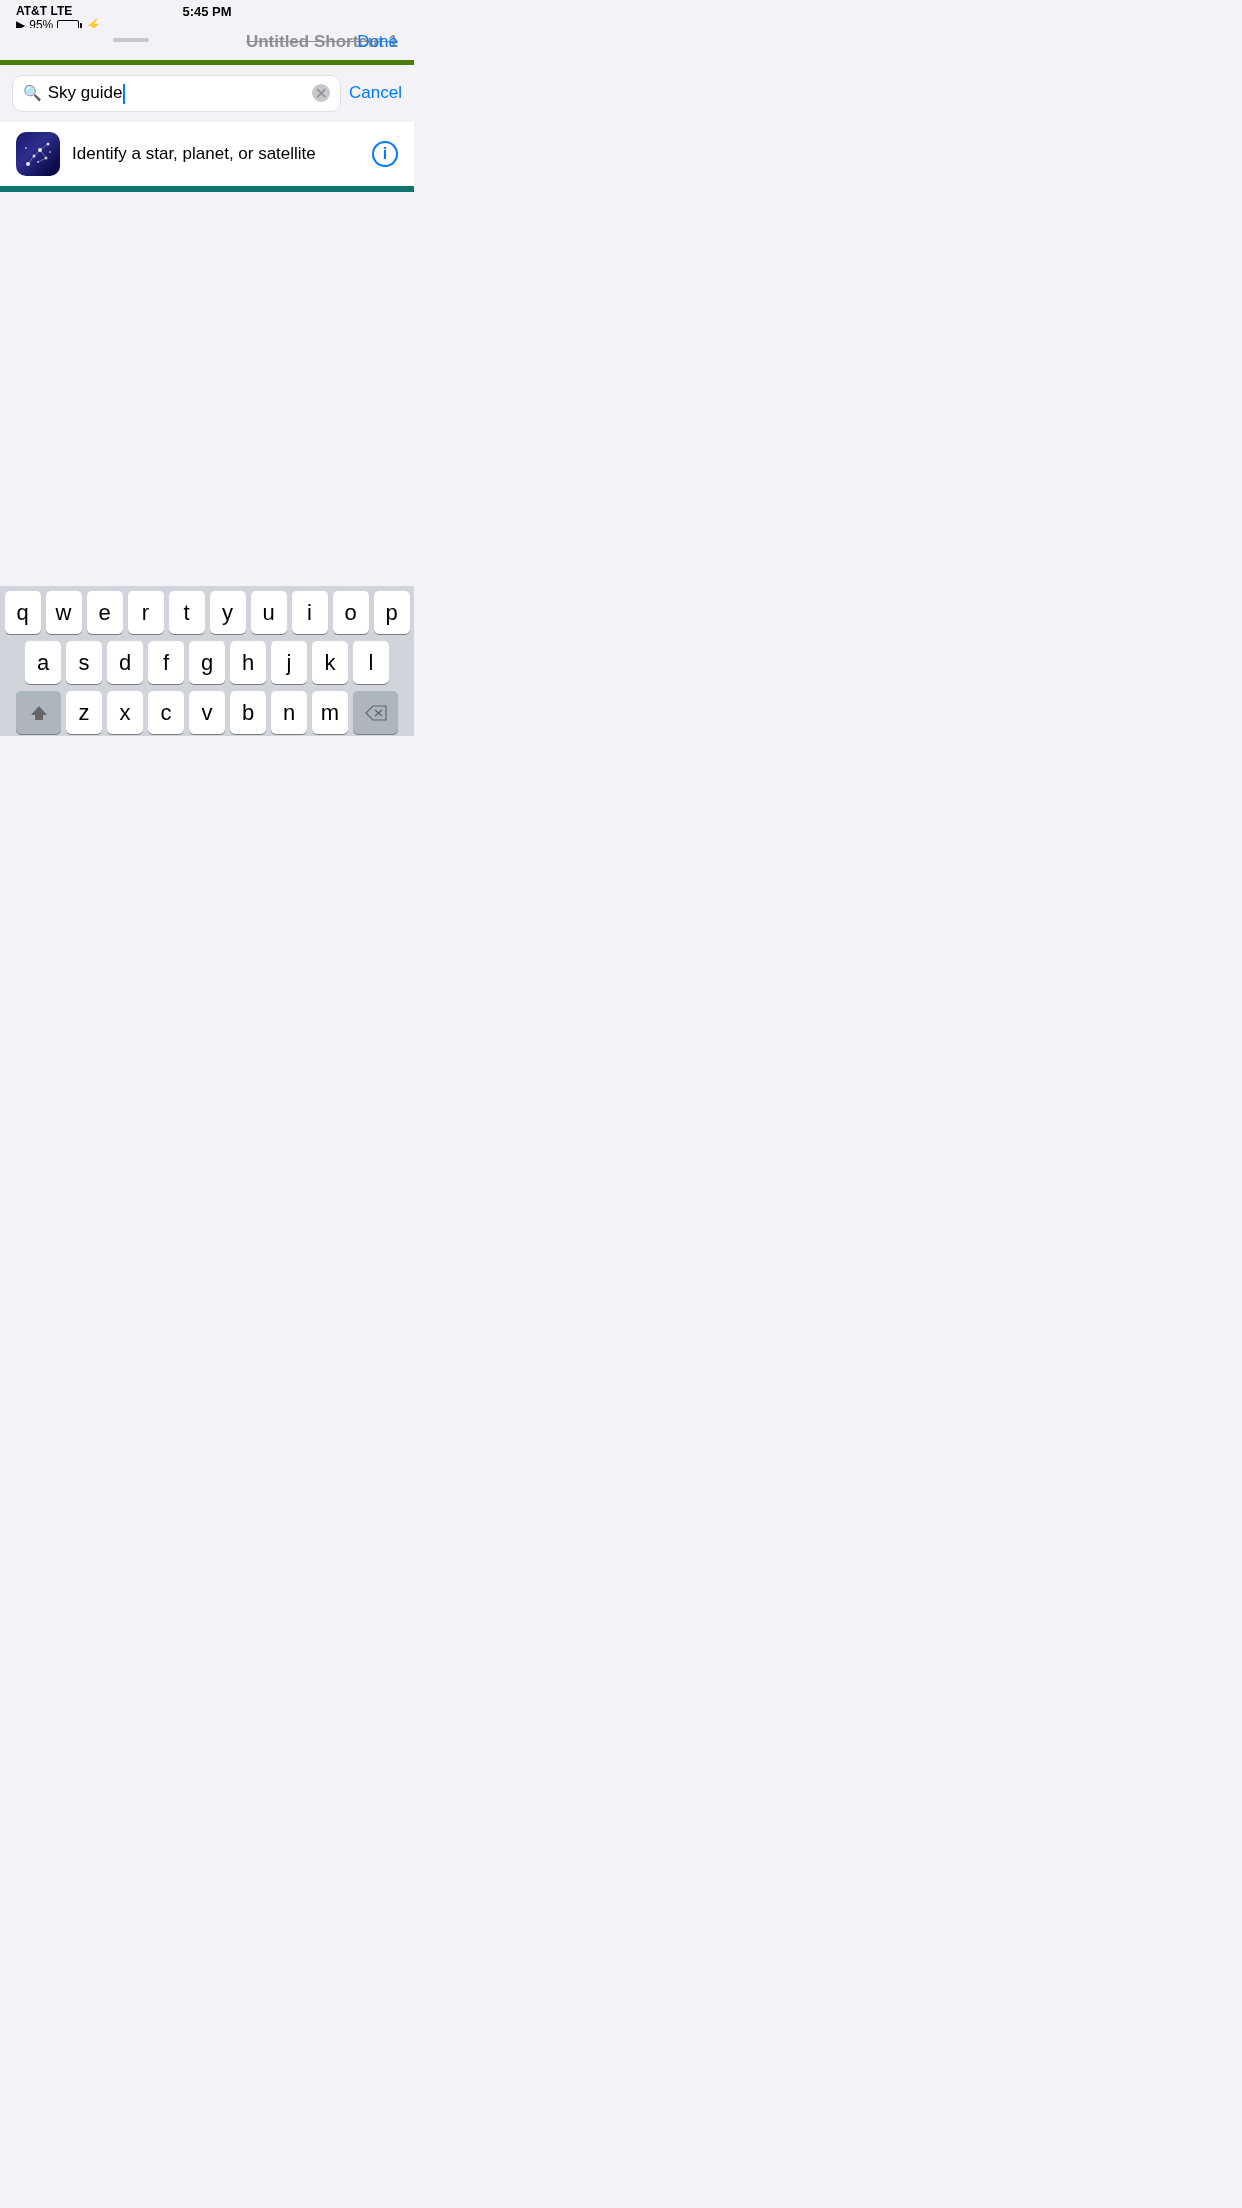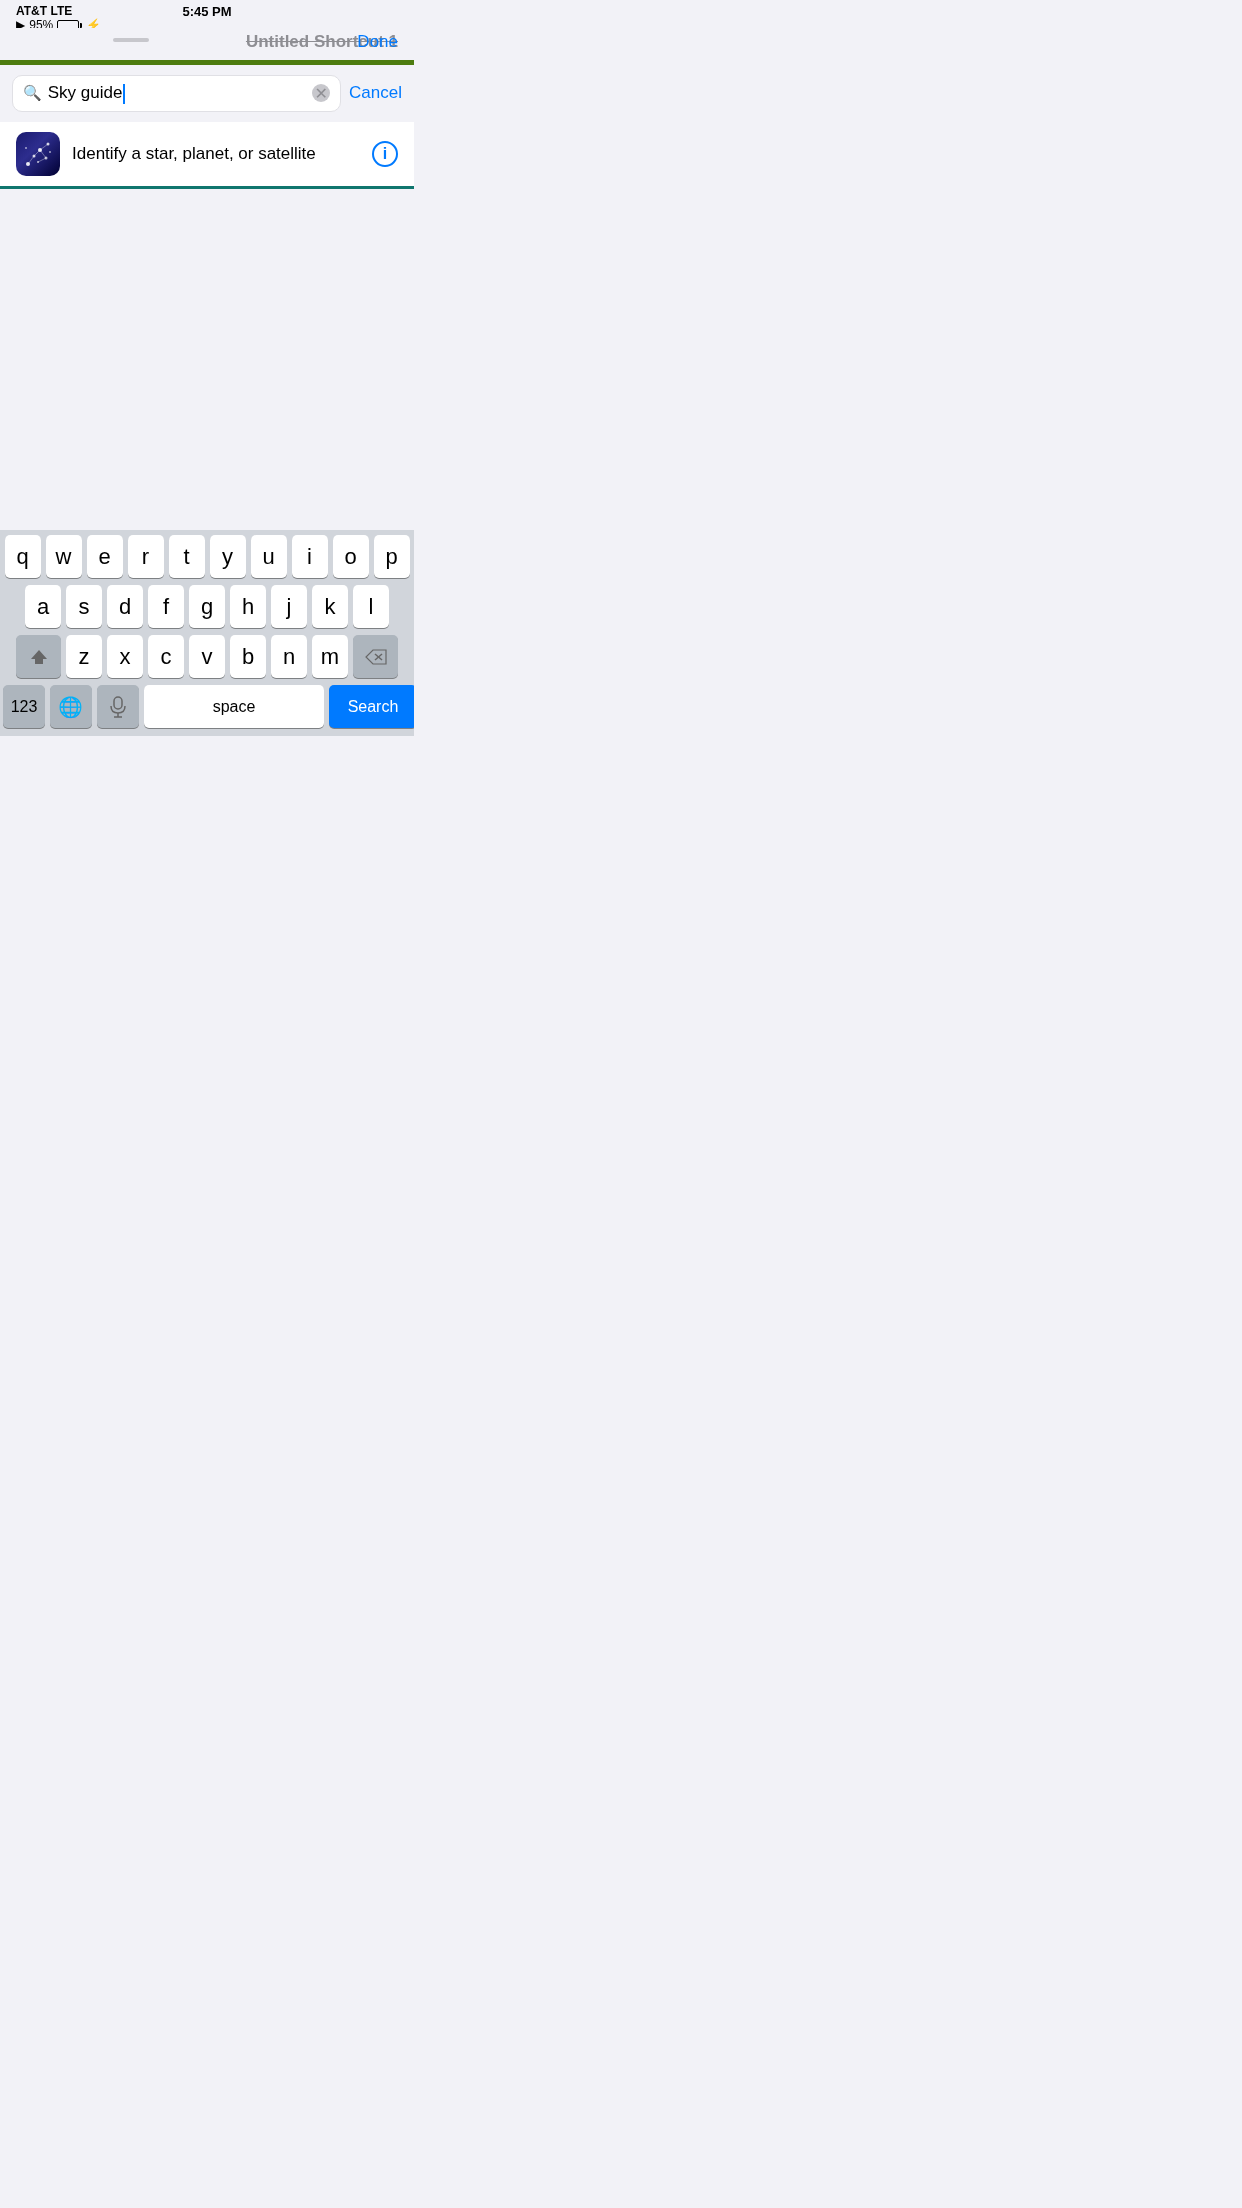--- a/index.html
+++ b/index.html
@@ -176,21 +176,21 @@
       font-size: 22px;
       font-weight: 700;
       color: #000;
     }
 
     .suggestion-item {
       display: flex;
       align-items: center;
       padding: 10px 16px;
       background: #fff;
-      border-bottom: 3px solid #0f766e;
+      border-bottom: 6px solid #0f766e;
       cursor: pointer;
     }
 
     .suggestion-icon {
       width: 44px;
       height: 44px;
       border-radius: 10px;
       overflow: hidden;
       margin-right: 12px;
       flex-shrink: 0;
@@ -490,27 +490,13 @@
       </div>
     <div class="key special delete-key">
       <svg width="22" height="16" viewBox="0 0 22 16">
         <path d="M8,1 L21,1 L21,15 L8,15 L1,8 Z" fill="none" stroke="#666" stroke-width="1.2"></path>
         <line x1="10" y1="5" x2="17" y2="11" stroke="#666" stroke-width="1.5"></line>
         <line x1="17" y1="5" x2="10" y2="11" stroke="#666" stroke-width="1.5"></line>
       </svg>
     </div>
   </div>
 
-  <div class="bottom-row">
-    <div class="key special num-key">123</div>
-    <div class="key special emoji-key">🌐</div>
-    <div class="key special mic-key">
-      <svg width="18" height="22" viewBox="0 0 18 22">
-        <rect x="5" y="1" width="8" height="12" rx="4" fill="none" stroke="#666" stroke-width="1.5"></rect>
-        <path d="M2,10 Q2,17 9,17 Q16,17 16,10" fill="none" stroke="#666" stroke-width="1.5"></path>
-        <line x1="9" y1="17" x2="9" y2="21" stroke="#666" stroke-width="1.5"></line>
-        <line x1="5" y1="21" x2="13" y2="21" stroke="#666" stroke-width="1.5"></line>
-      </svg>
-    </div>
-    <div class="key space-key" style="font-size:16px;">space</div>
-    <div class="key search-key">Search</div>
-  </div>
 </div>
 
 </body></html>

